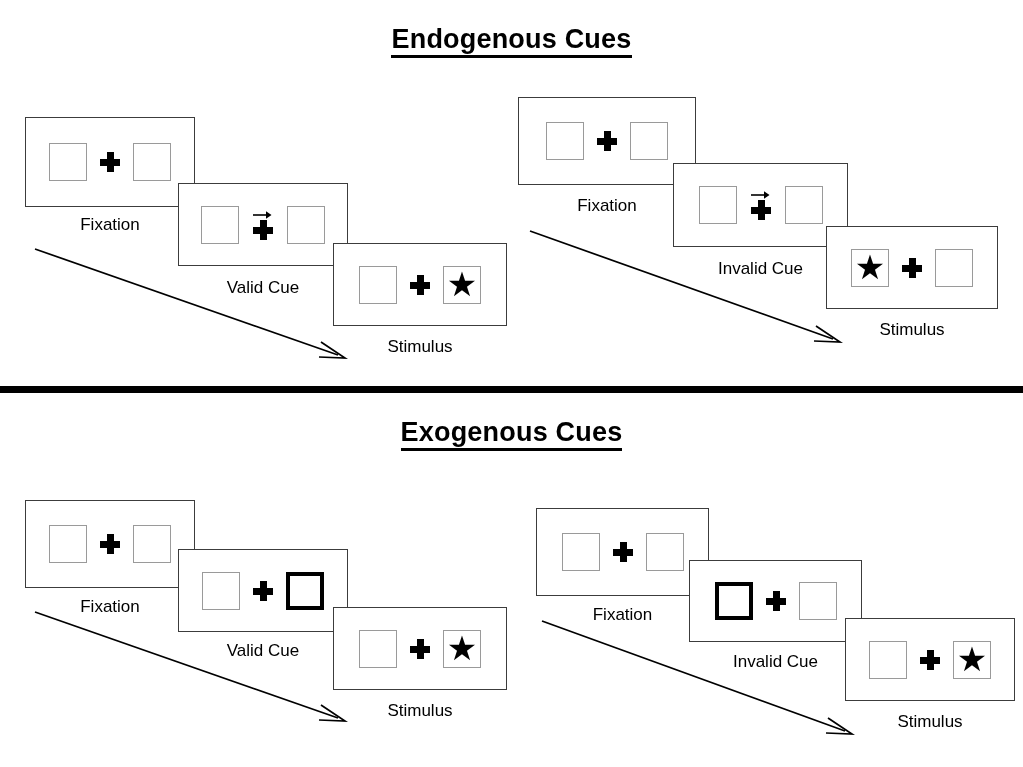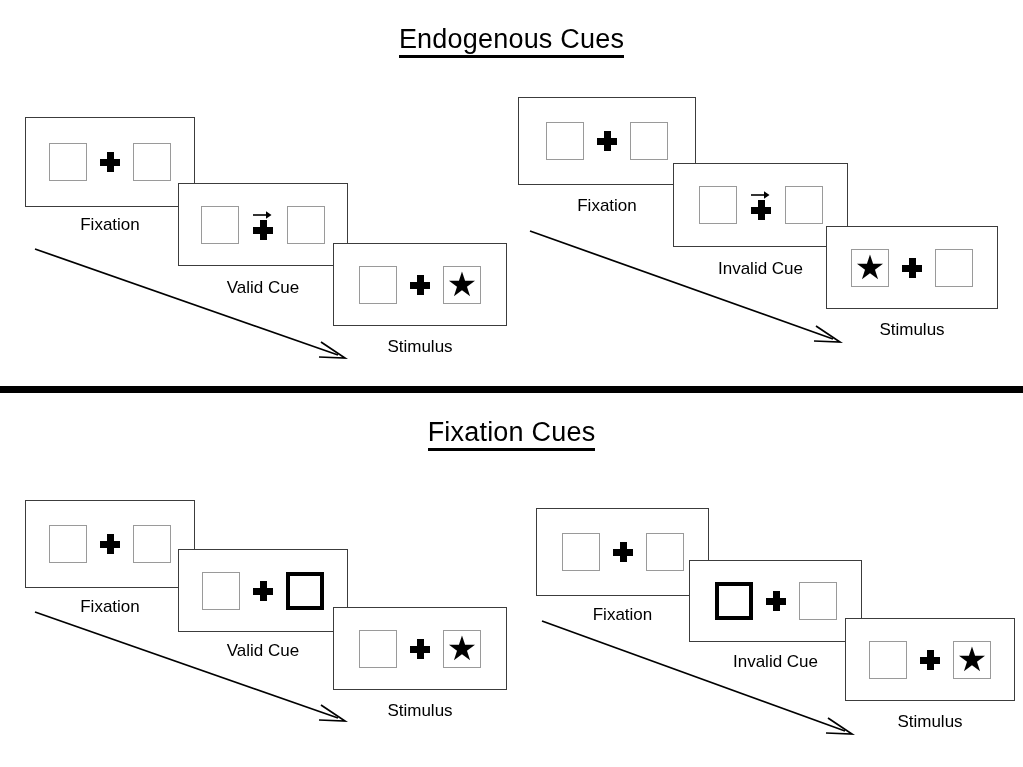--- a/index.html
+++ b/index.html
@@ -13,21 +13,21 @@
     font-family: "Liberation Sans", sans-serif;
     position: relative;
     overflow: hidden;
   }
 
   .section-title {
     position: absolute;
     width: 100%;
     text-align: center;
     font-size: 27px;
-    font-weight: normal;
+    font-weight: bold;
     color: #000000;
     letter-spacing: 0.2px;
   }
   .section-title span {
     border-bottom: 3px solid #000000;
     padding-bottom: 1px;
   }
 
   #endogenous-title { top: 24px; }
   #exogenous-title  { top: 417px; }
@@ -226,21 +226,21 @@
 <div class="caption" style="left:826px; top:320px; width:172px;">Stimulus</div>
 
 <svg class="time-arrow" style="left:528px; top:227px; width:320px; height:120px;" viewBox="0 0 320 120">
   <line x1="2" y1="4" x2="305" y2="112" stroke="#000" stroke-width="1.7"></line>
   <path d="M288 99 L312 115 L286 114" fill="none" stroke="#000" stroke-width="1.7"></path>
 </svg>
 
 <div class="divider"></div>
 
 <div class="section-title" id="exogenous-title">
-  <span>Fixation Cues</span>
+  <span>Exogenous Cues</span>
 </div>
 
 <div class="frame" style="left:25px; top:500px; width:170px; height:88px;">
   <div class="row">
     <div class="box"></div>
     <div class="plus"></div>
     <div class="box"></div>
   </div>
 </div>
 <div class="caption" style="left:25px; top:597px; width:170px;">Fixation</div>

